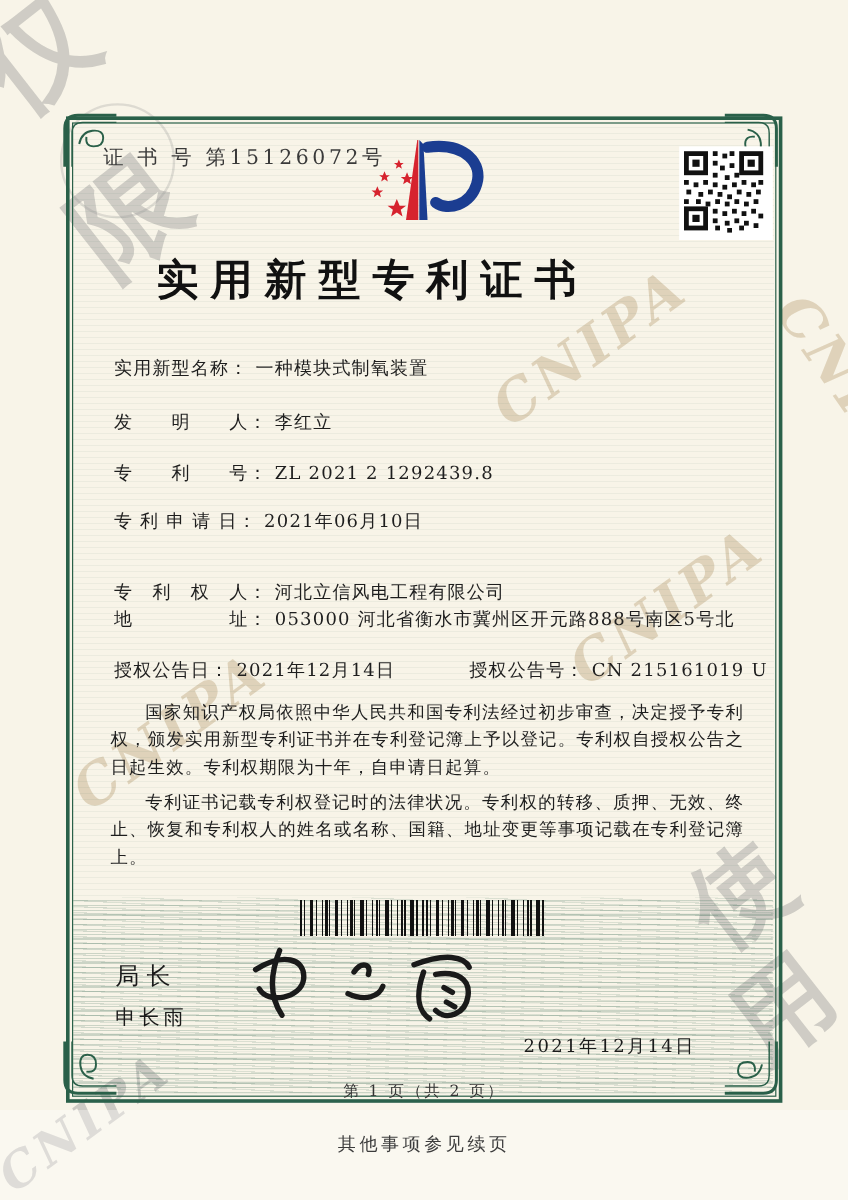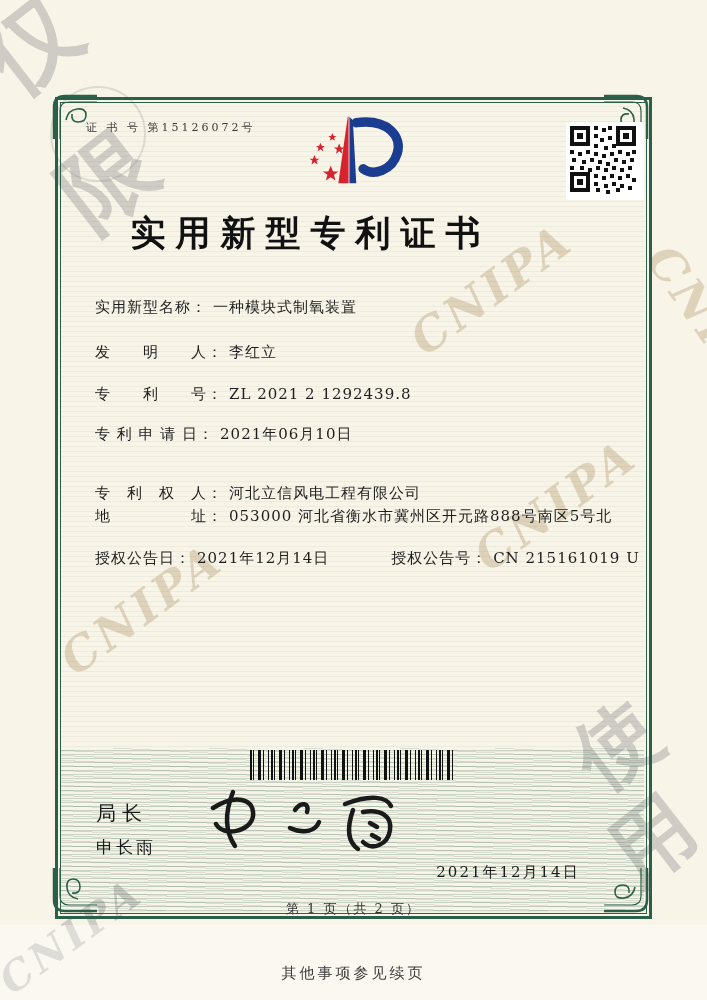--- a/index.html
+++ b/index.html
@@ -33,21 +33,21 @@
     background:
       repeating-linear-gradient(0deg,rgba(42,96,73,0.22) 0 1px,transparent 1px 4px),
       repeating-linear-gradient(3deg,rgba(42,96,73,0.14) 0 1px,transparent 1px 5px);}
   .corner{position:absolute;width:48px;height:48px;}
   .corner svg{display:block;}
   .c-tl{left:51px;top:93px;}
   .c-tr{left:602px;top:93px;transform:rotate(90deg);}
   .c-br{left:602px;top:866px;transform:rotate(180deg);}
   .c-bl{left:51px;top:866px;transform:rotate(270deg);}
   
-  .cert-no{position:absolute;left:86px;top:120px;font-size:11px;letter-spacing:3px;color:#3a3a3a;}
+  .cert-no{position:absolute;left:86px;top:120px;font-size:17px;letter-spacing:3px;color:#3a3a3a;}
   .logo{position:absolute;left:288px;top:108px;}
   .qr{position:absolute;left:566px;top:122px;width:74px;height:74px;background:#fff;padding:2px;}
   .title{position:absolute;left:0;top:210px;width:621px;text-align:center;
     font-size:35px;font-weight:bold;letter-spacing:10px;color:#111;}
   
   .row{position:absolute;left:95px;font-size:15px;letter-spacing:1px;white-space:nowrap;color:#1e1e1e;}
   .r1{top:298px;} .r2{top:343px;} .r3{top:385px;} .r4{top:425px;} .r5{top:484px;text-align:right;} .r6{top:507px;} .r7{top:549px;text-align:center;}
   .row .lab{margin-right:6px;}
   .grant-right{margin-left:56px;}
   
@@ -57,21 +57,21 @@
   
   .barcode{position:absolute;left:250px;top:750px;width:204px;height:30px;
     background:repeating-linear-gradient(90deg,#111 0 2px,transparent 2px 3px,#111 3px 4px,transparent 4px 8px,#111 8px 11px,transparent 11px 13px,#111 13px 14px,transparent 14px 18px,#111 18px 19px,transparent 19px 21px);}
   
   .signer-title{position:absolute;left:96px;top:800px;font-size:20px;letter-spacing:6px;color:#1a1a1a;}
   .signer-name{position:absolute;left:96px;top:836px;font-size:17px;letter-spacing:3px;color:#1a1a1a;}
   .signature{position:absolute;left:195px;top:782px;}
   .issue-date{position:absolute;left:418px;top:863px;width:180px;text-align:center;font-size:15px;letter-spacing:2px;color:#1a1a1a;}
   .page-indicator{position:absolute;left:0;top:900px;width:707px;text-align:center;font-size:13px;letter-spacing:2px;color:#333;}
   .footer-strip{position:absolute;left:0;top:925px;width:707px;height:75px;background:rgba(255,255,255,0.35);}
-  .footer-note{position:absolute;left:0;top:964px;width:707px;text-align:center;font-size:15px;letter-spacing:3px;color:#3c3c3c;}
+  .footer-note{position:absolute;left:0;top:944px;width:707px;text-align:center;font-size:15px;letter-spacing:3px;color:#3c3c3c;}
 </style>
 </head>
 <body>
 
 <div class="page">
 
   <span class="wm wm-cn wm1">仅</span>
   <span class="wm wm-cn wm2">限</span>
   <span class="wm wm-lat wm3">CNIPA</span>
   <span class="wm wm-lat wm4">CNIPA</span>
@@ -218,20 +218,24 @@
     <span class="lab">专　利　权　人：</span><span>河北立信风电工程有限公司</span>
   </div>
   <div class="row r6">
     <span class="lab">地　　　　　址：</span><span>053000 河北省衡水市冀州区开元路888号南区5号北</span>
   </div>
   <div class="row r7">
     <span class="lab">授权公告日：</span><span>2021年12月14日</span>
     <span class="lab grant-right">授权公告号：</span><span>CN 215161019 U</span>
   </div>
 
+  <div class="paras">
+    <p>国家知识产权局依照中华人民共和国专利法经过初步审查，决定授予专利权，颁发实用新型专利证书并在专利登记簿上予以登记。专利权自授权公告之日起生效。专利权期限为十年，自申请日起算。</p>
+    <p>专利证书记载专利权登记时的法律状况。专利权的转移、质押、无效、终止、恢复和专利权人的姓名或名称、国籍、地址变更等事项记载在专利登记簿上。</p>
+  </div>
 
   <div class="barcode"></div>
 
   <div class="signer-title">局长</div>
   <div class="signer-name">申长雨</div>
   <div class="signature">
     <svg width="210" height="78" viewBox="0 0 210 78">
       <g fill="none" stroke="#1a1a1a" stroke-width="4.5" stroke-linecap="round" stroke-linejoin="round">
         <path d="M38,10 C30,30 29,48 40,64"></path>
         <path d="M18,26 C40,12 60,16 58,34 C56,50 28,55 21,42"></path>

